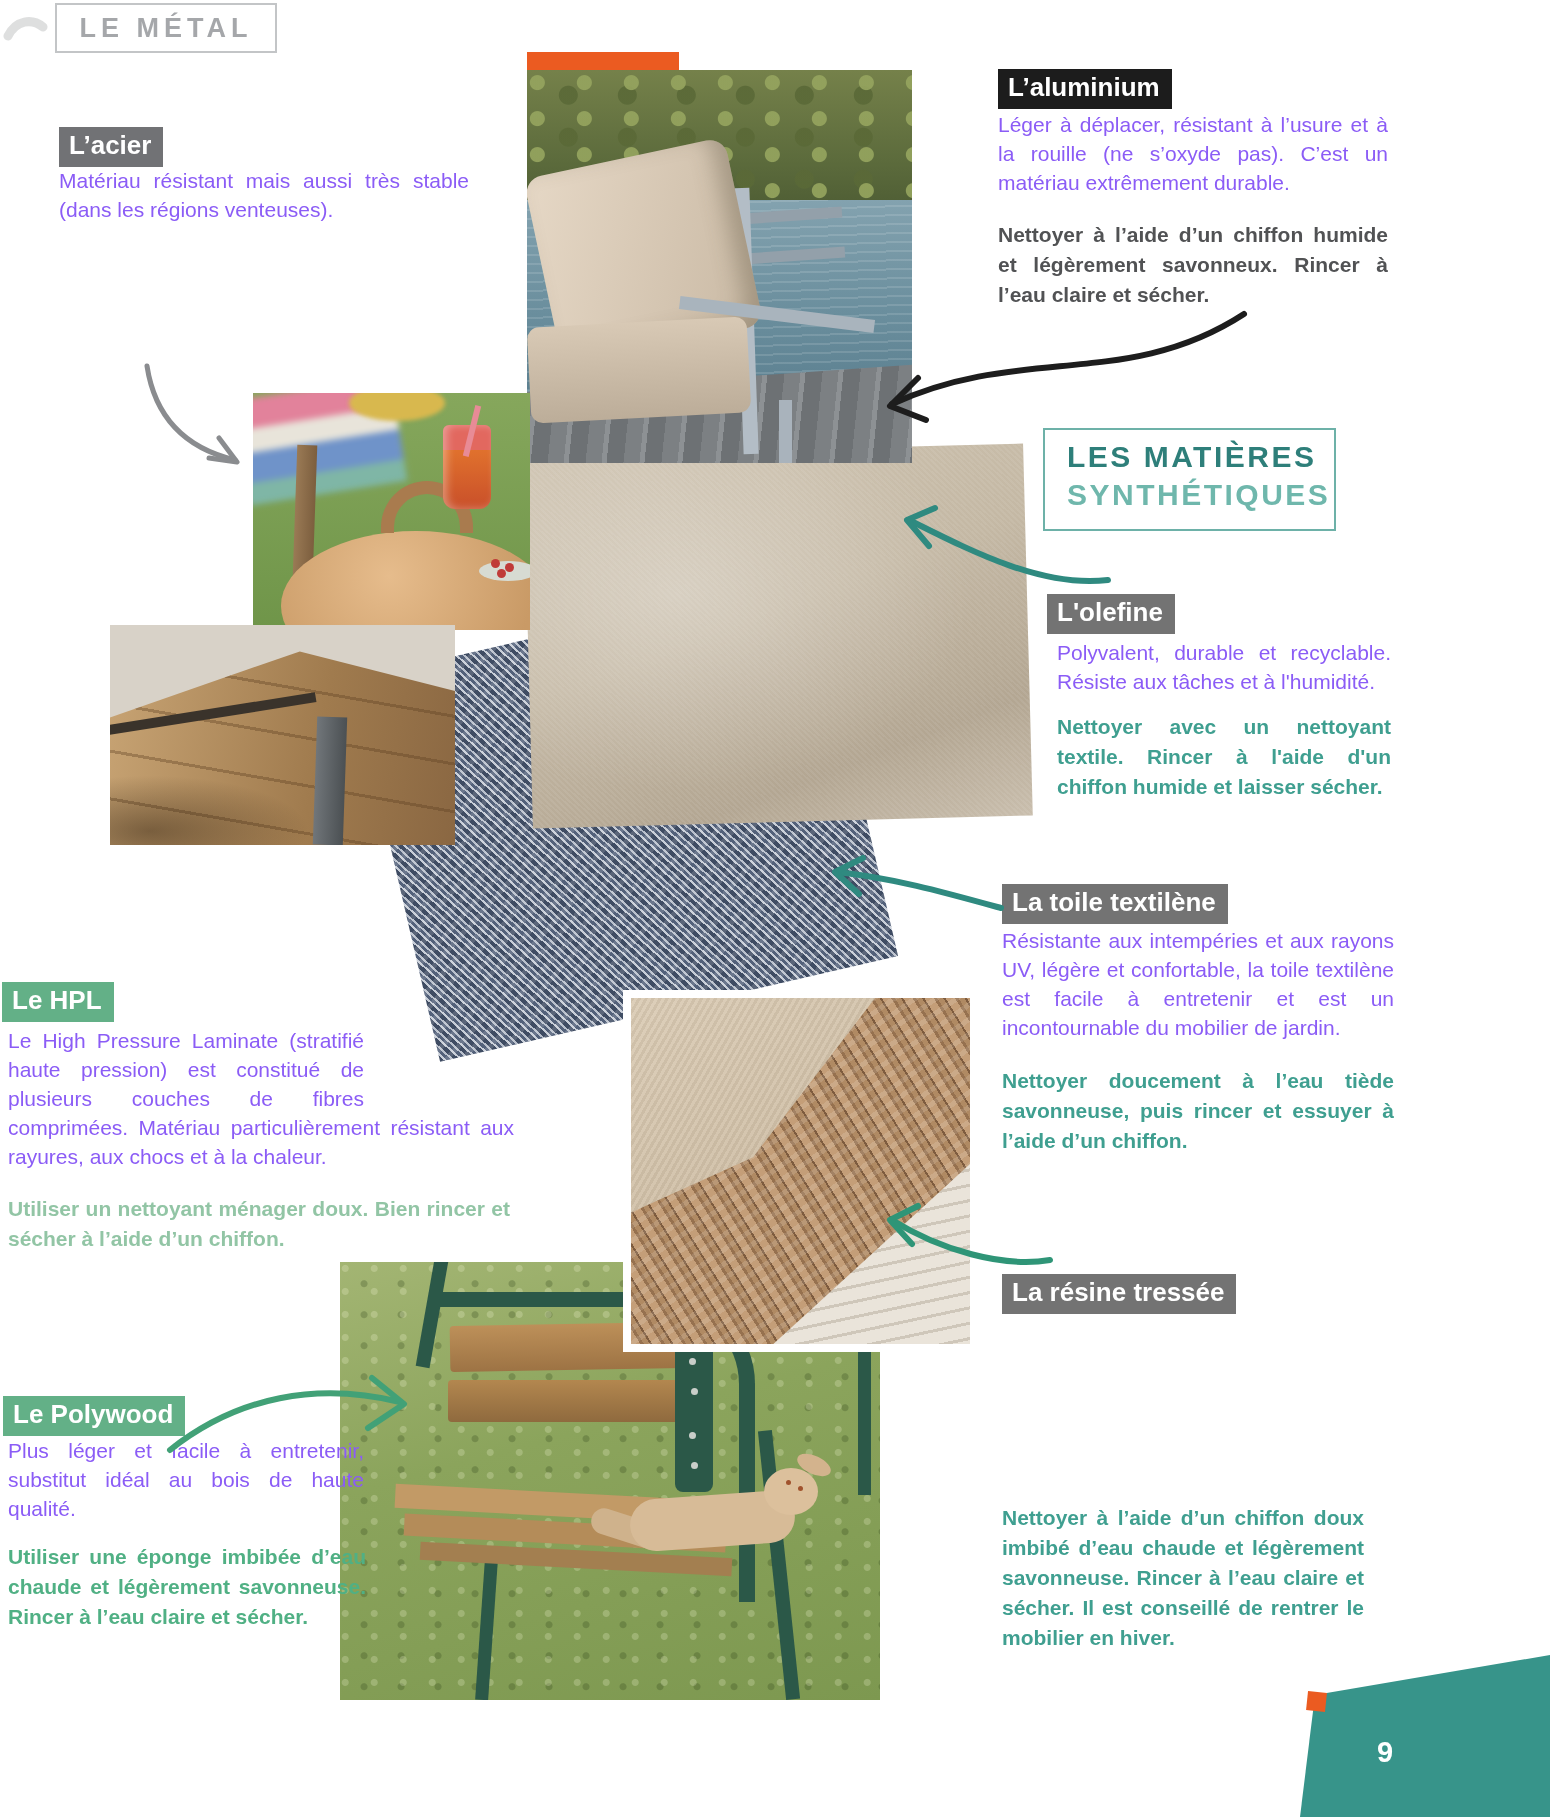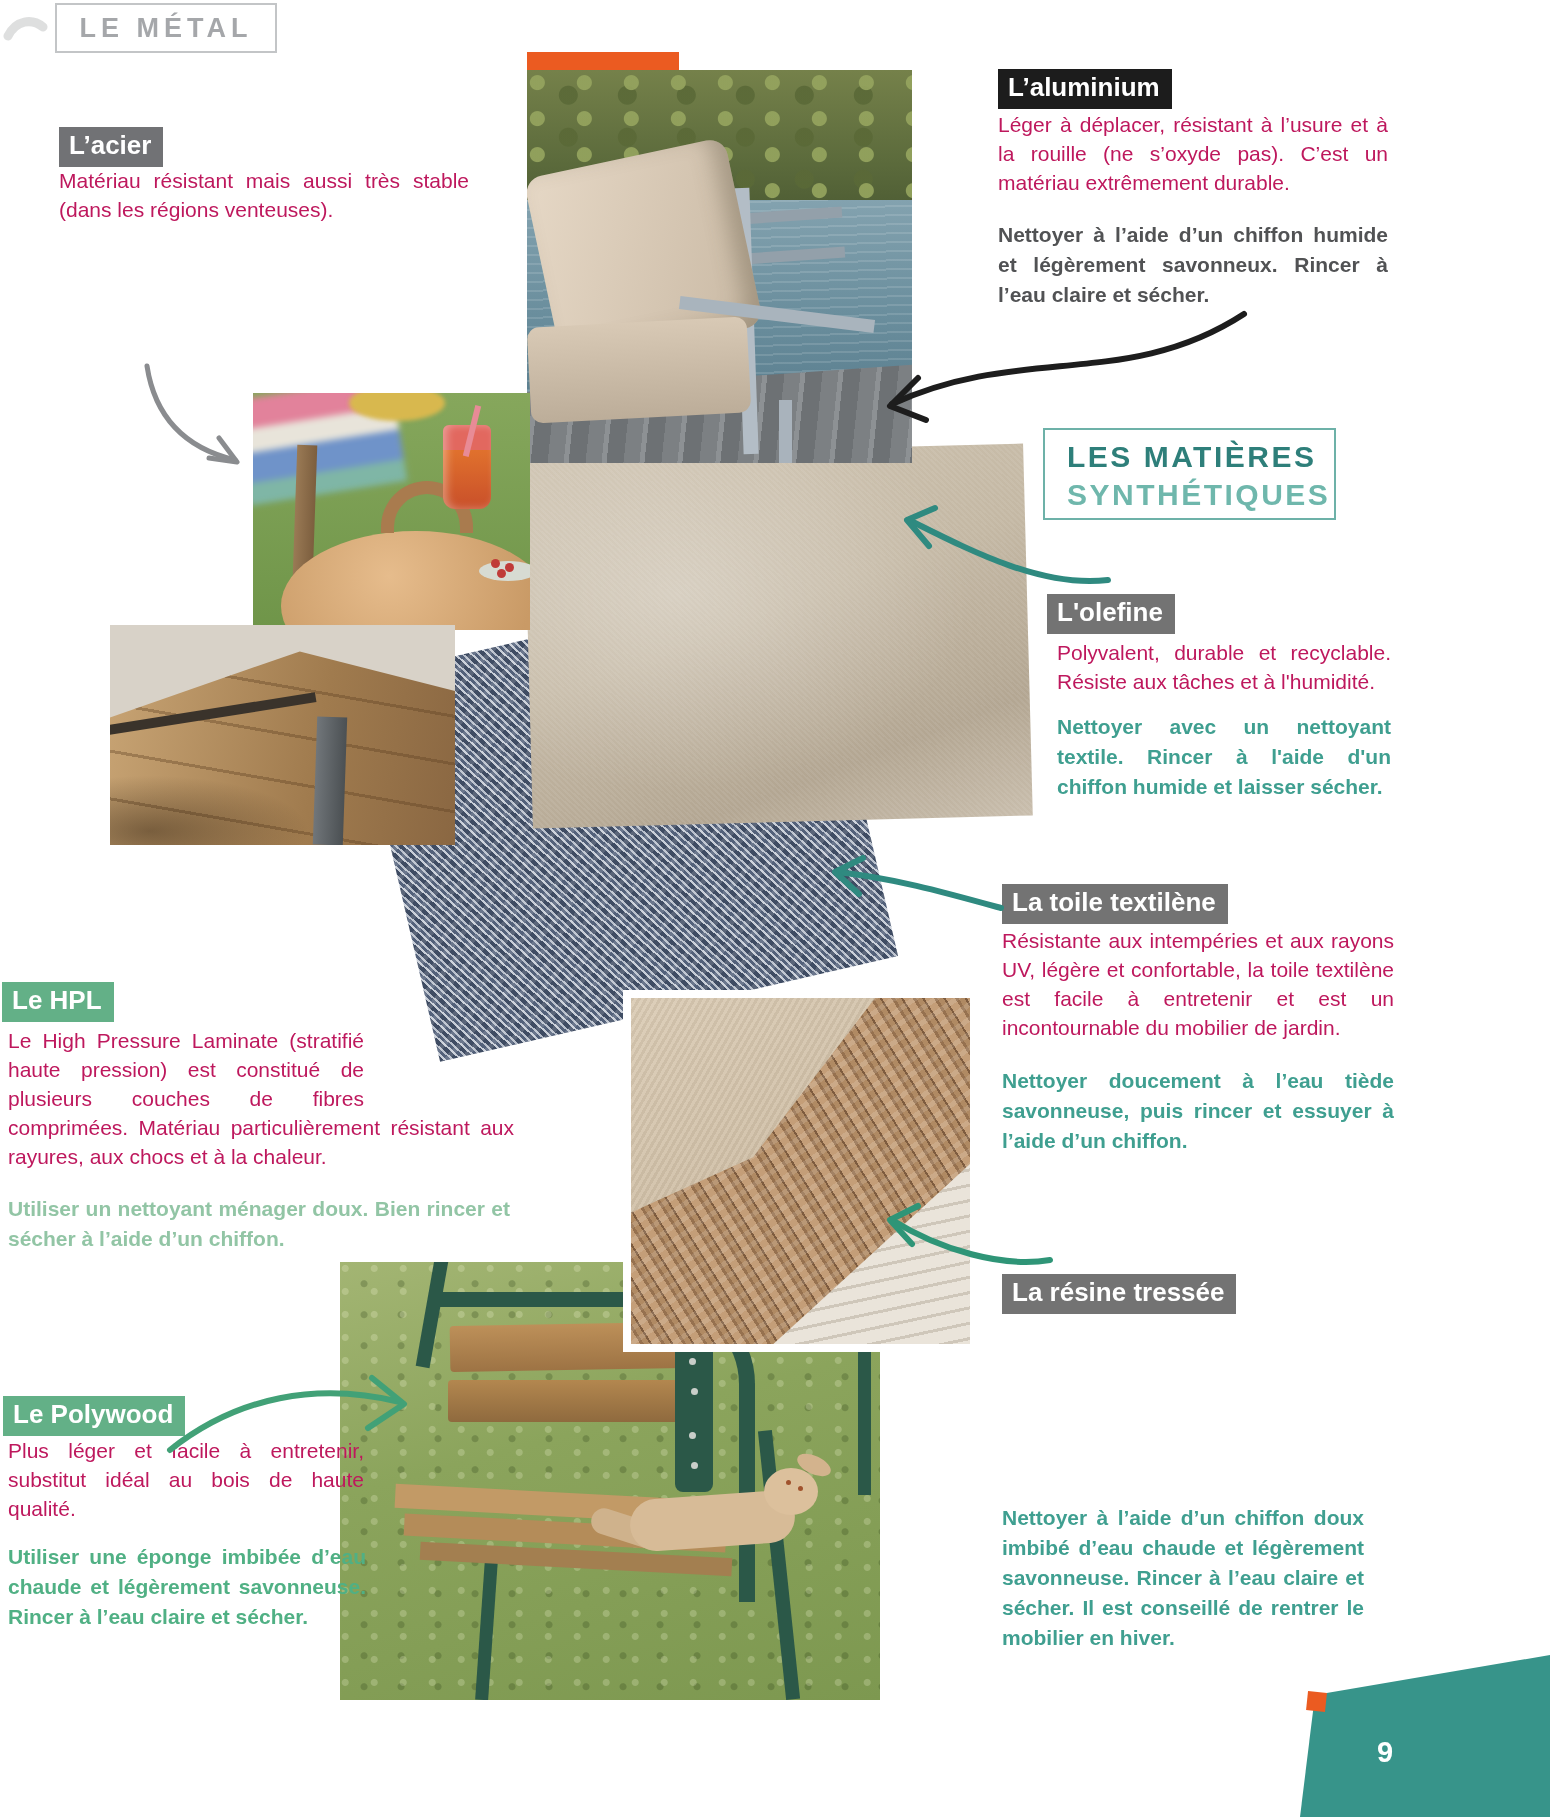--- a/index.html
+++ b/index.html
@@ -8,27 +8,27 @@
   .abs{position:absolute;}
   
   .metal-box{left:55px;top:3px;width:218px;height:46px;border:2px solid #c3c5c7;z-index:10;
              display:flex;align-items:center;justify-content:center;}
   .metal-box span{color:#a5a7aa;font-weight:bold;font-size:27px;letter-spacing:5px;}
   .label{color:#fff;font-weight:bold;font-size:26px;padding:3px 12px 6px 10px;z-index:10;white-space:nowrap;}
   .label.gray{background:#717275;}
   .label.black{background:#1c1c1c;}
   .label.teal{background:#737373;}
   .label.green{background:#63b087;}
-  .txt{font-size:21px;line-height:29px;color:#be185d;text-align:justify;z-index:10;margin:0;}
+  .txt{font-size:21px;line-height:29px;color:#8b5cf6;text-align:justify;z-index:10;margin:0;}
   .care{font-weight:bold;line-height:30px;}
   .care.dark{color:#515254;}
   .care.tealtxt{color:#3f9f90;}
   .care.lightgreen{color:#92c5a5;}
   .care.greentxt{color:#50b084;}
-  .synth-box{left:1043px;top:428px;width:293px;height:92px;border:2px solid #6db1a8;z-index:10;
+  .synth-box{left:1043px;top:428px;width:293px;height:103px;border:2px solid #6db1a8;z-index:10;
              box-sizing:border-box;padding:8px 0 12px 22px;}
   .synth-box .l1{display:block;font-size:30px;font-weight:800;letter-spacing:2.5px;line-height:38px;color:#2e7f7a;}
   .synth-box .l2{display:block;font-size:30px;font-weight:800;letter-spacing:2.5px;line-height:38px;color:#6fb7ac;}
   .hpl-spacer{float:right;width:150px;height:62px;}
   
   .photo{overflow:hidden;}
   .lake{left:527px;top:70px;width:385px;height:393px;z-index:4;background:#7fa0ad;}
   .pl-trees{left:0;top:0;width:385px;height:130px;
      background:radial-gradient(circle at 22% 35%, rgba(150,165,95,.9) 0 7px, rgba(0,0,0,0) 8px),
                 radial-gradient(circle at 70% 60%, rgba(90,105,55,.9) 0 9px, rgba(0,0,0,0) 10px),

